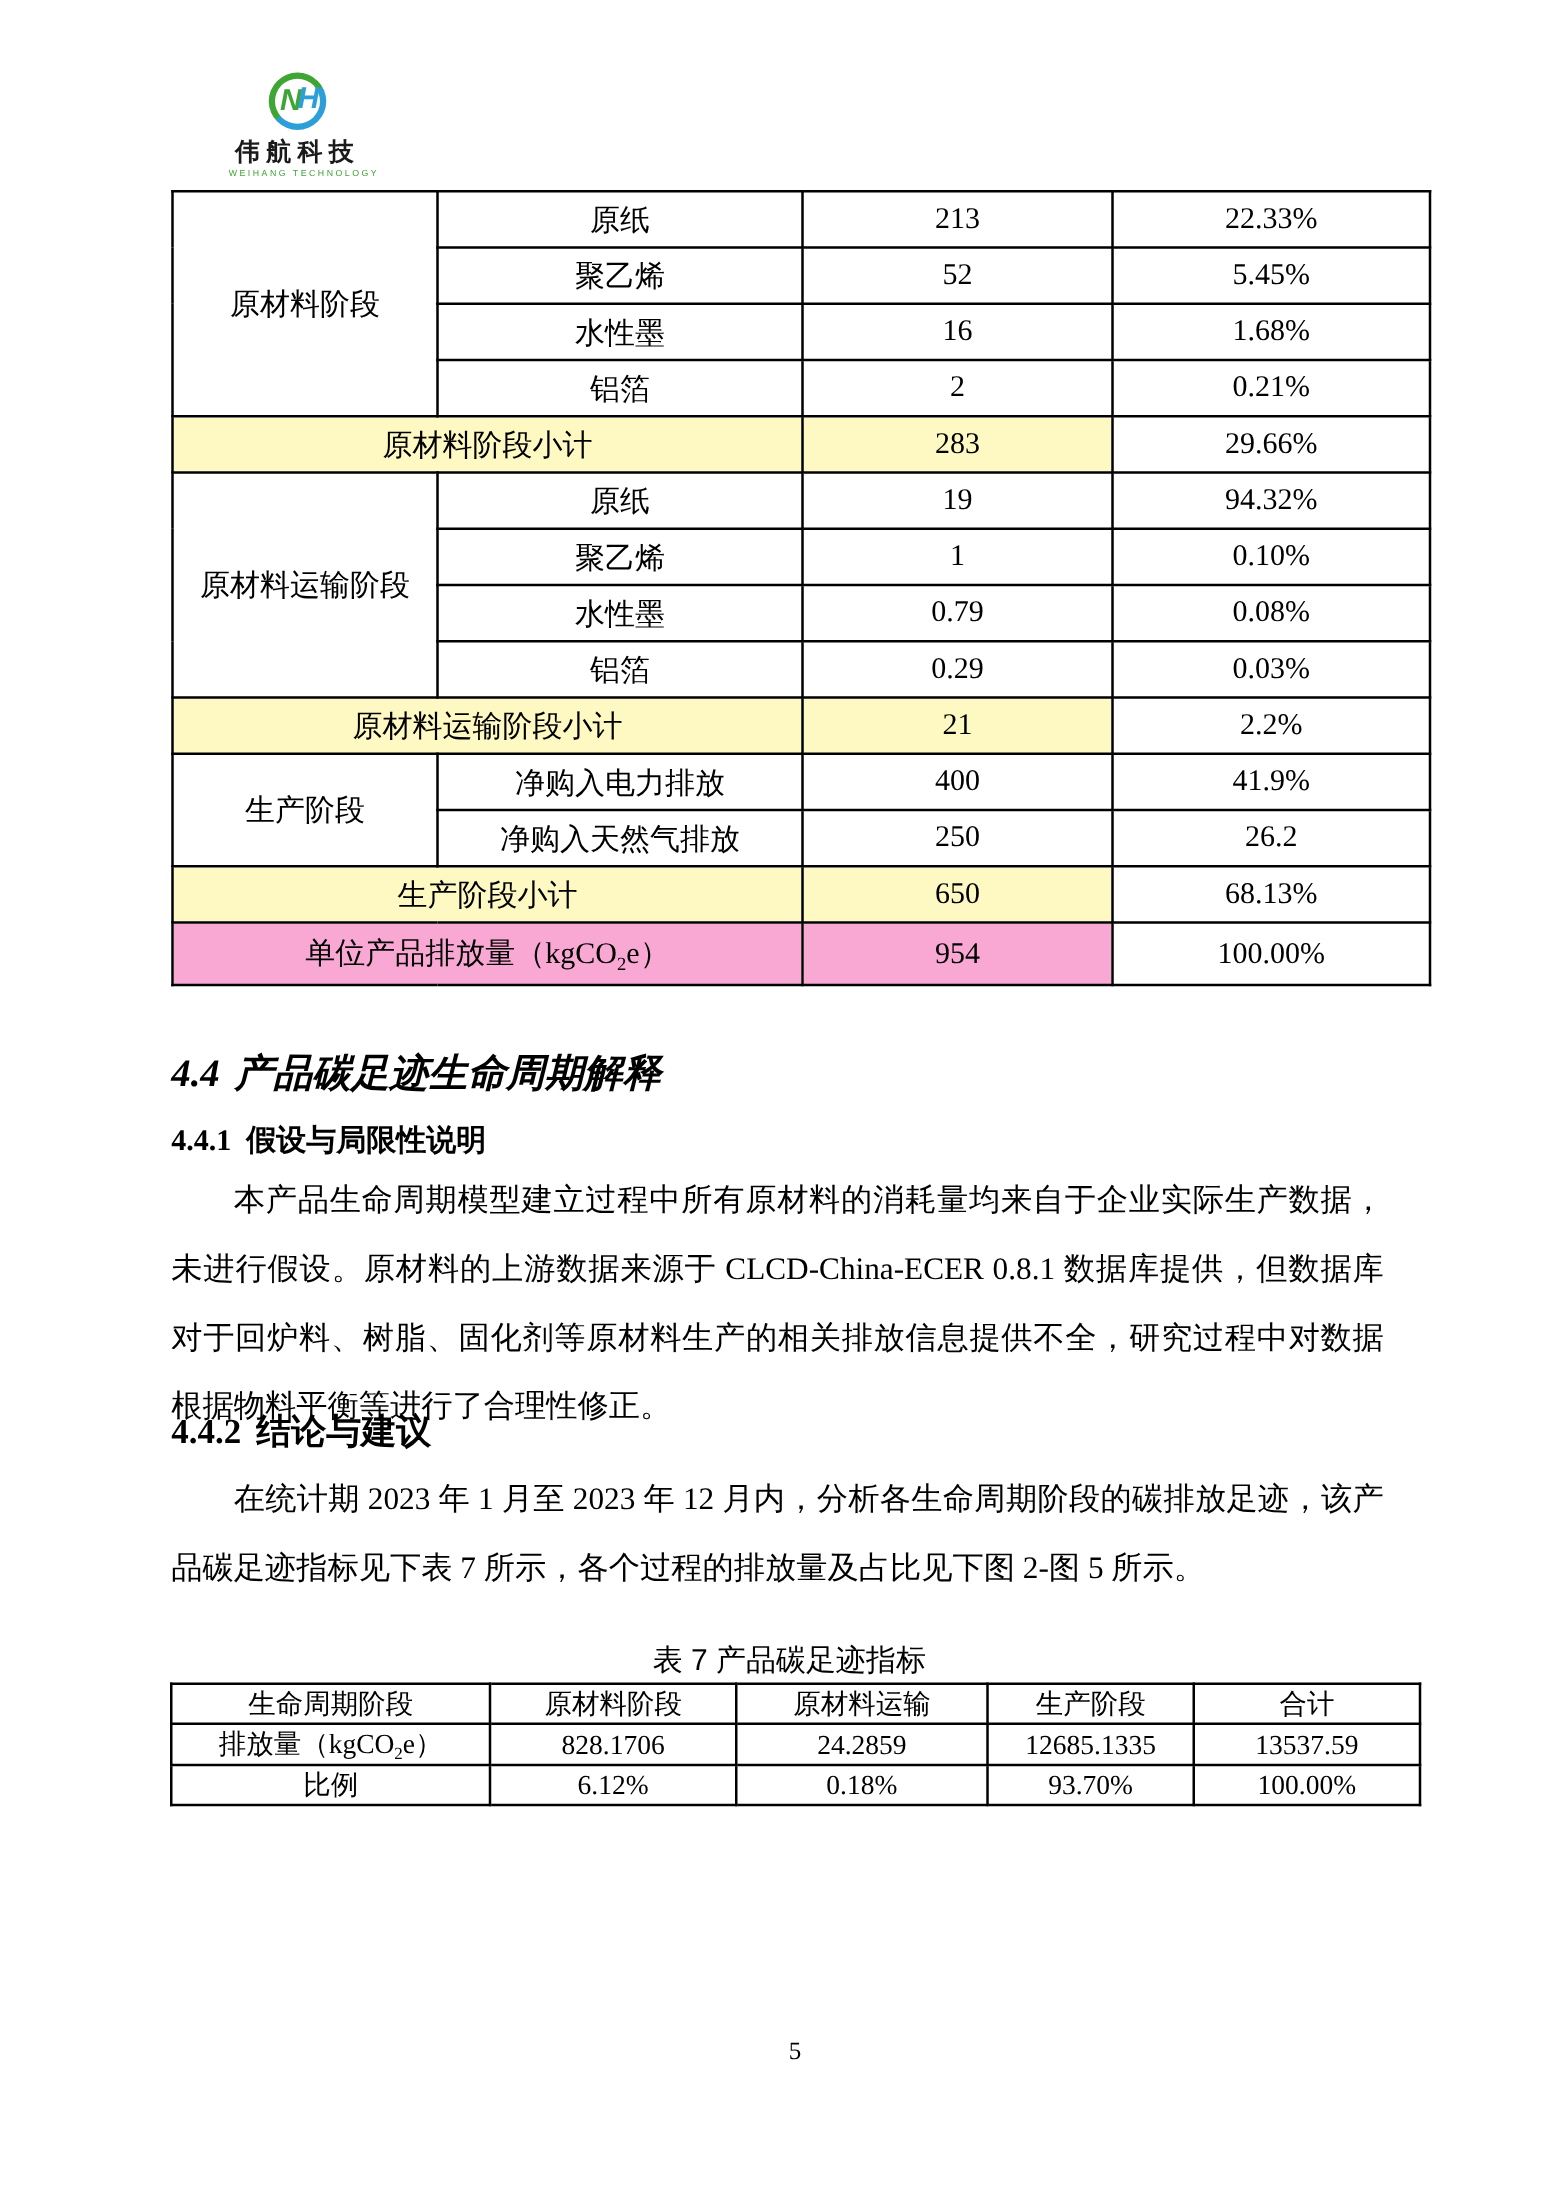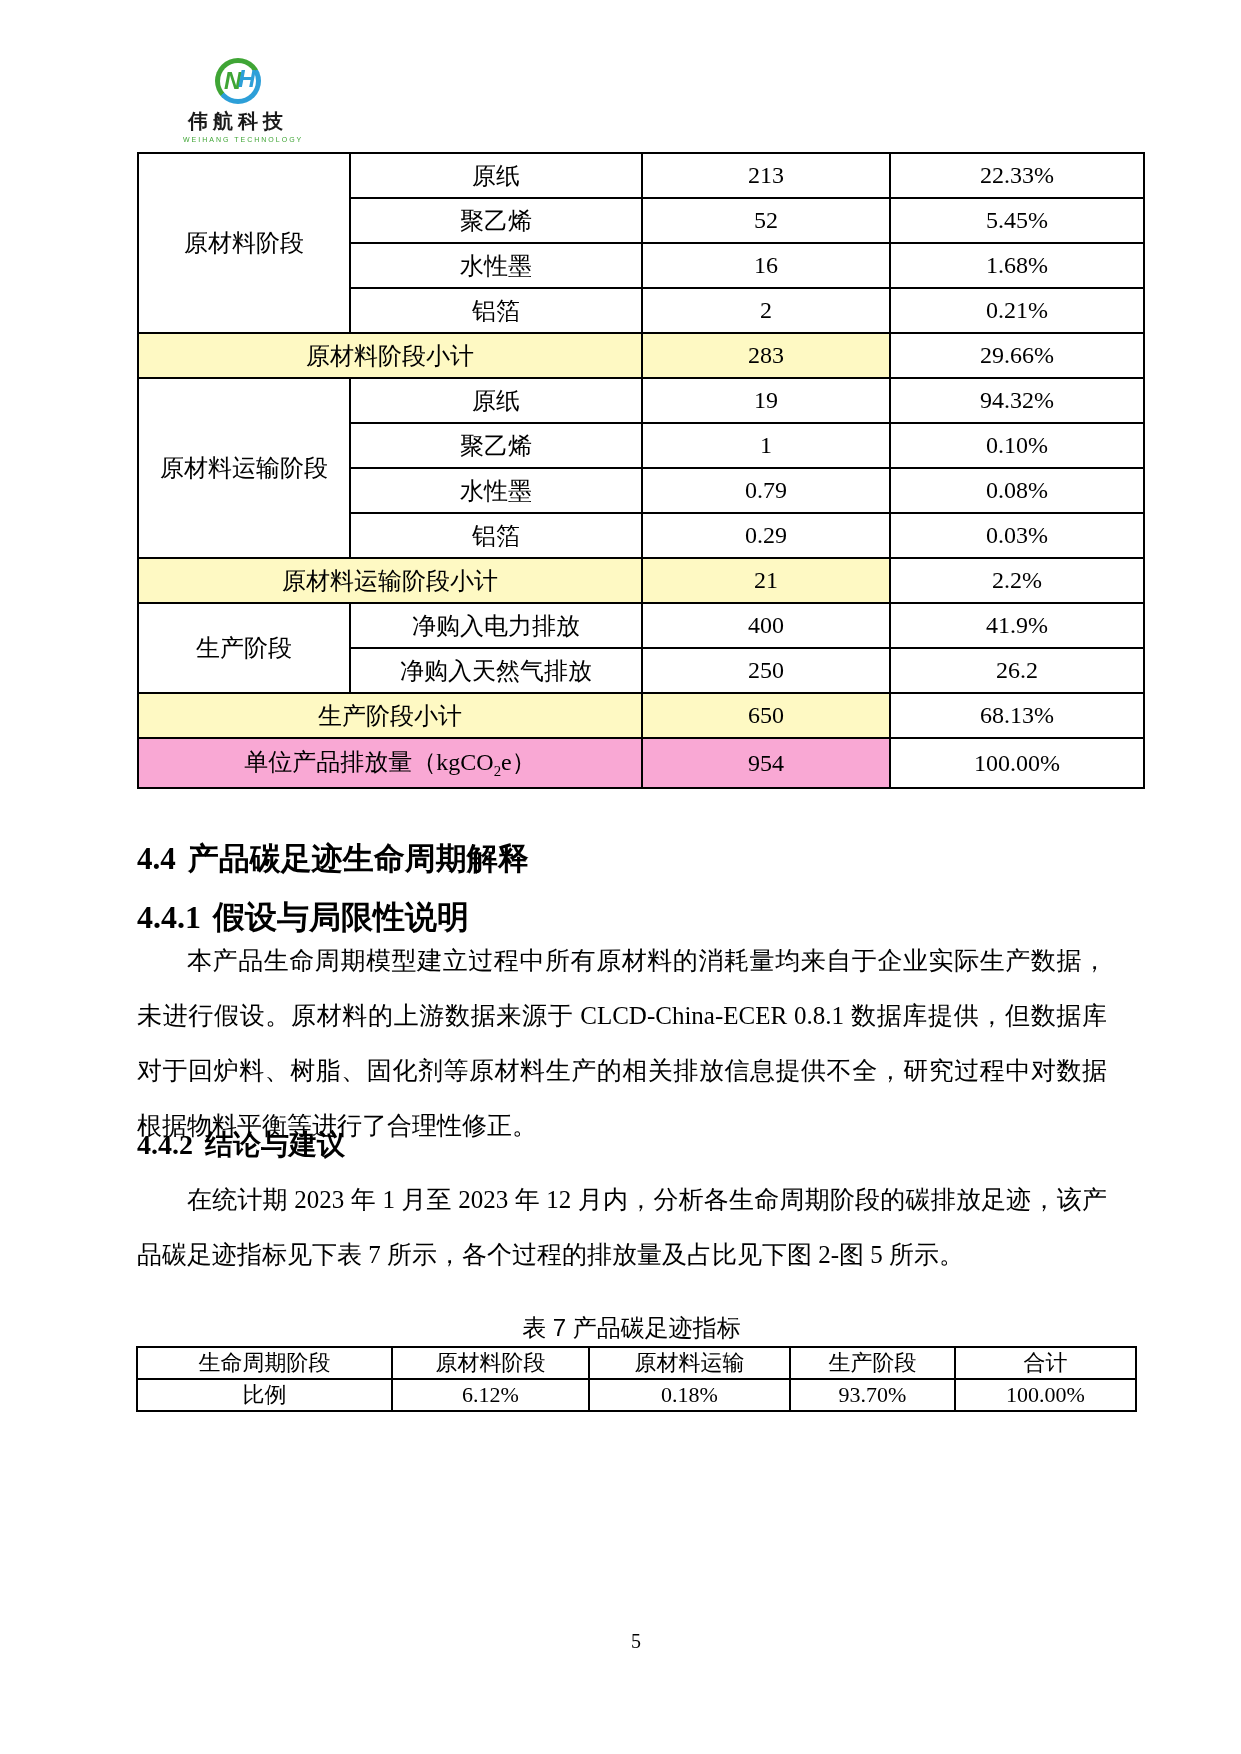--- a/index.html
+++ b/index.html
@@ -39,22 +39,22 @@
   .t1 .c3{width:246px;}
   .t1 .c4{width:252px;}
   .t1 td.sub{background:#fef9c3;}
   .t1 td.tot{background:#f9a8d4;}
   .t1 tr.total-row td{height:48px;}
   sub{font-size:62%;}
   
   .heading{position:absolute;left:137px;white-space:nowrap;font-weight:bold;}
   .heading .num{font-family:"Liberation Serif","DejaVu Serif",serif;}
   .heading .ttl{font-family:"Liberation Sans","DejaVu Sans",sans-serif;margin-left:12px;}
-  .h44{top:838px;font-size:31px;}
-  .h441{top:896px;font-size:32px;}
+  .h44{top:838px;font-size:31px;font-style:italic;}
+  .h441{top:896px;font-size:24px;}
   .h442{top:1126px;font-size:28px;}
   .para{
     position:absolute;left:137px;width:970px;font-size:25px;line-height:55px;
     text-align:justify;text-indent:2em;
   }
   .p441{top:933px;}
   .p442{top:1172px;}
   
   .t7caption{
     position:absolute;left:137px;top:1312px;width:989px;text-align:center;
@@ -183,20 +183,27 @@
 <table class="t7">
   <tbody>
       <tr>
     <td class="c1">生命周期阶段</td>
     <td class="c2">原材料阶段</td>
     <td class="c3">原材料运输</td>
     <td class="c4">生产阶段</td>
     <td class="c5">合计</td>
   </tr>
   <tr>
+    <td class="c1"><span>排放量（kgCO</span><sub>2</sub><span>e）</span></td>
+    <td class="c2">828.1706</td>
+    <td class="c3">24.2859</td>
+    <td class="c4">12685.1335</td>
+    <td class="c5">13537.59</td>
+  </tr>
+  <tr>
     <td class="c1">比例</td>
     <td class="c2">6.12%</td>
     <td class="c3">0.18%</td>
     <td class="c4">93.70%</td>
     <td class="c5">100.00%</td>
   </tr>
 </tbody>
   </table>
 
 <div class="pagenum">5</div>

